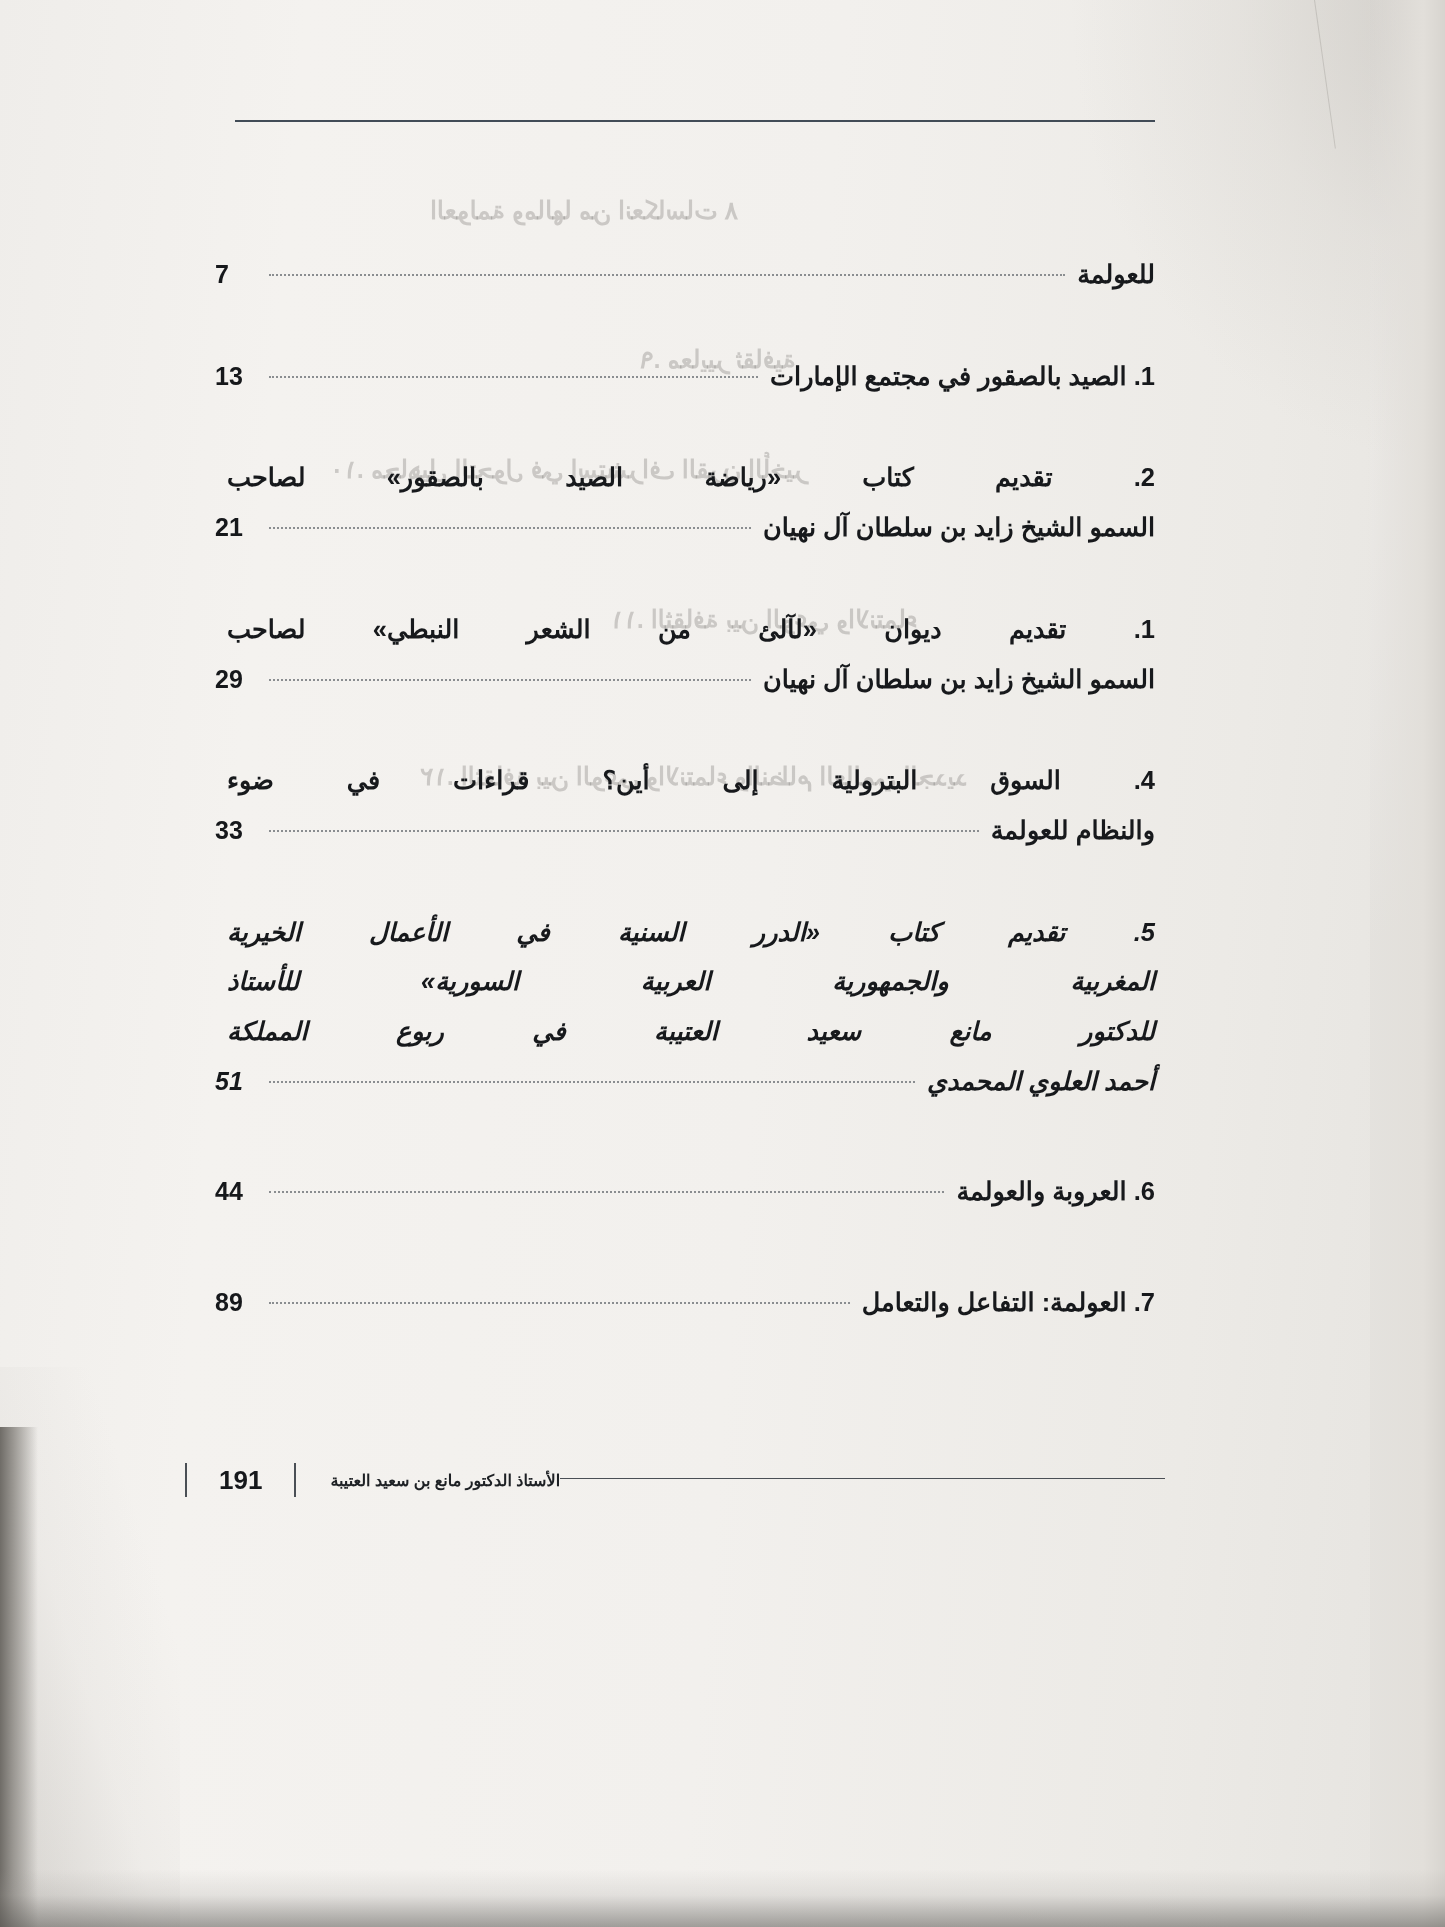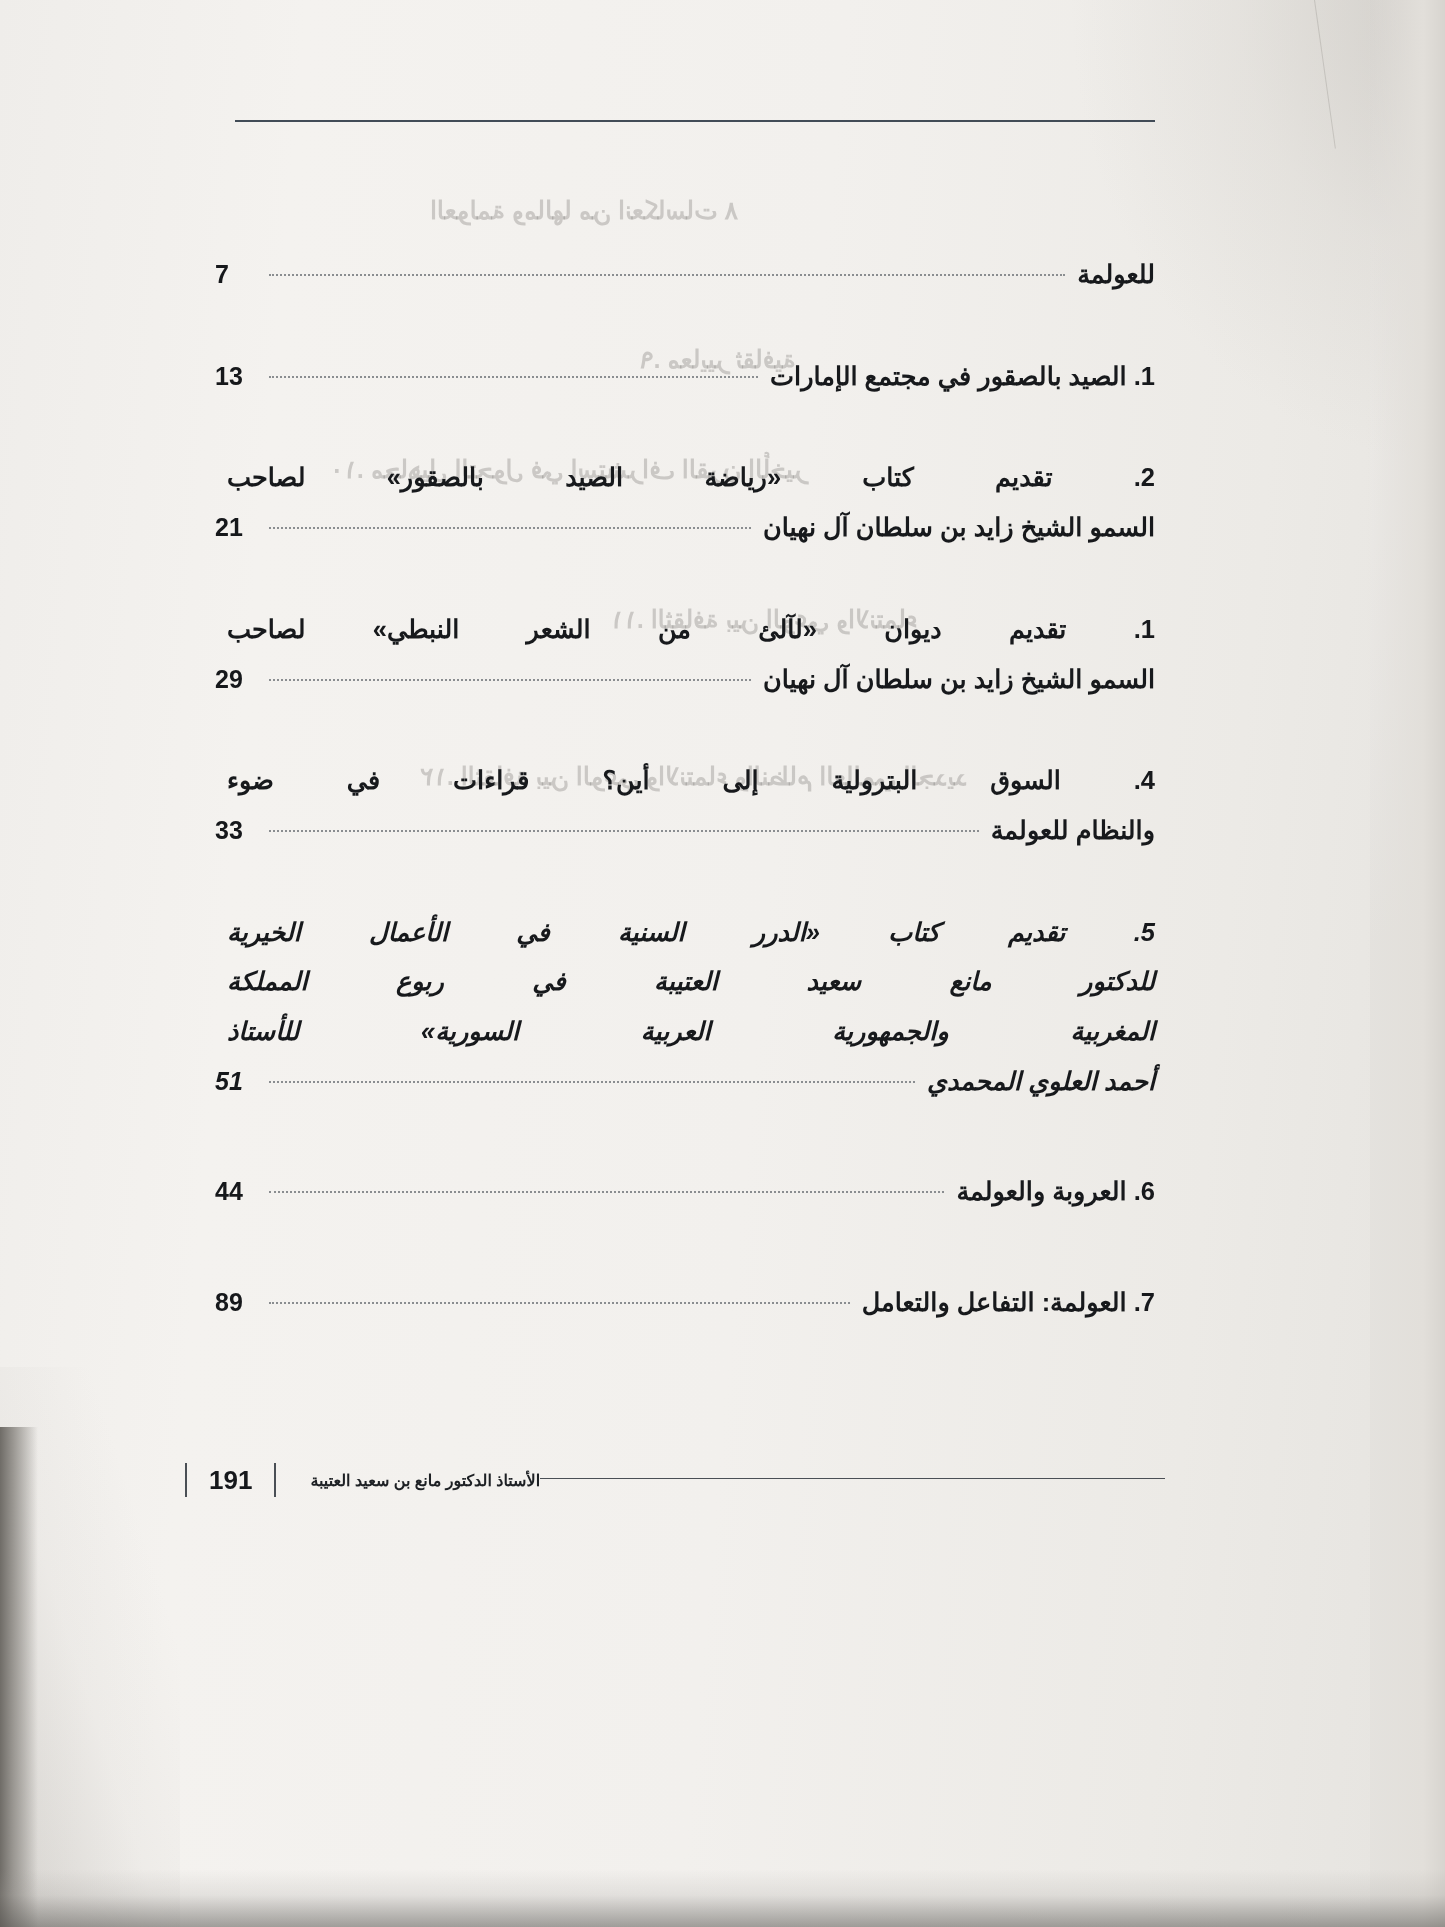--- a/index.html
+++ b/index.html
@@ -176,21 +176,21 @@
   .footer-rule {
     flex: 1 1 auto;
     border-bottom: 1.5px solid #4a4f55;
     transform: translateY(-2px);
   }
   .footer-pagebox {
     display: flex;
     flex-direction: row;
     align-items: center;
     margin-right: 16px;
-    gap: 22px;
+    gap: 32px;
   }
   .footer-pagebox .bar {
     width: 2px;
     height: 34px;
     background: #4a4f55;
   }
   .footer-pageno {
     font-size: 26px;
     font-weight: 700;
     color: #16181b;
@@ -278,22 +278,22 @@
         <span class="line just-block">4.  السوق البترولية إلى أين؟ قراءات في ضوء</span>
         <div class="leader-row">
           <span class="txt">والنظام للعولمة</span>
           <span class="dots"></span>
           <span class="pageno">33</span>
         </div>
       </div>
 
       <div class="entry" style="margin-bottom:60px;font-style:italic;">
         <span class="line just-block">5. تقديم كتاب «الدرر السنية في الأعمال الخيرية</span>
+        <span class="line just-block">المغربية والجمهورية العربية السورية» للأستاذ</span>
         <span class="line just-block">للدكتور مانع سعيد العتيبة في ربوع المملكة</span>
-        <span class="line just-block">المغربية والجمهورية العربية السورية» للأستاذ</span>
         <div class="leader-row">
           <span class="txt">أحمد العلوي المحمدي</span>
           <span class="dots"></span>
           <span class="pageno">51</span>
         </div>
       </div>
 
       <div class="entry" style="margin-bottom:62px;">
         <div class="leader-row">
           <span class="txt">6. العروبة والعولمة</span>

